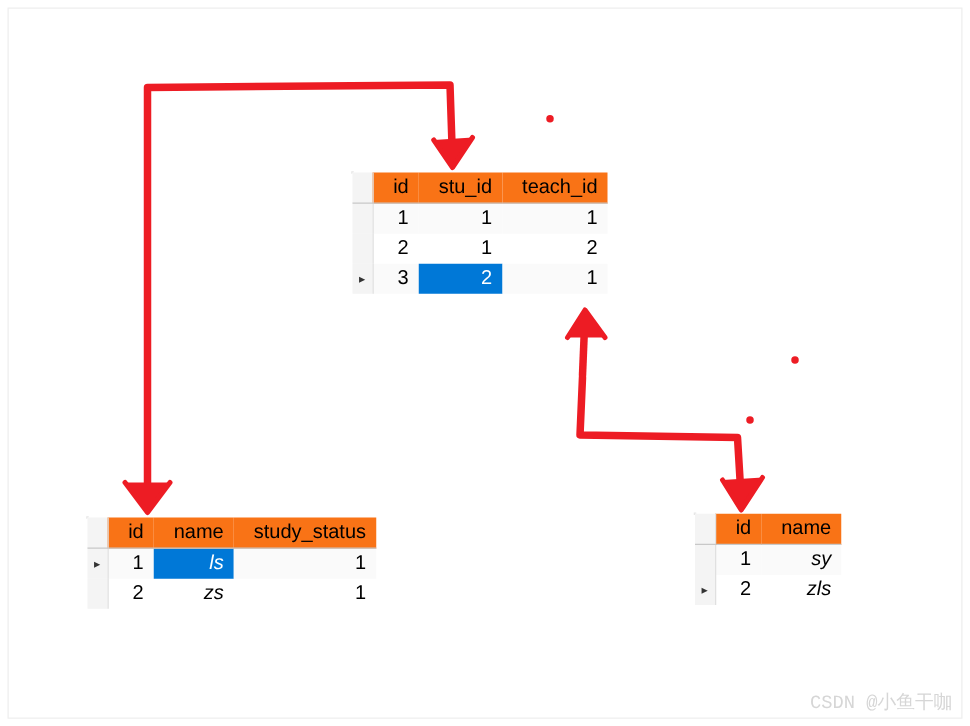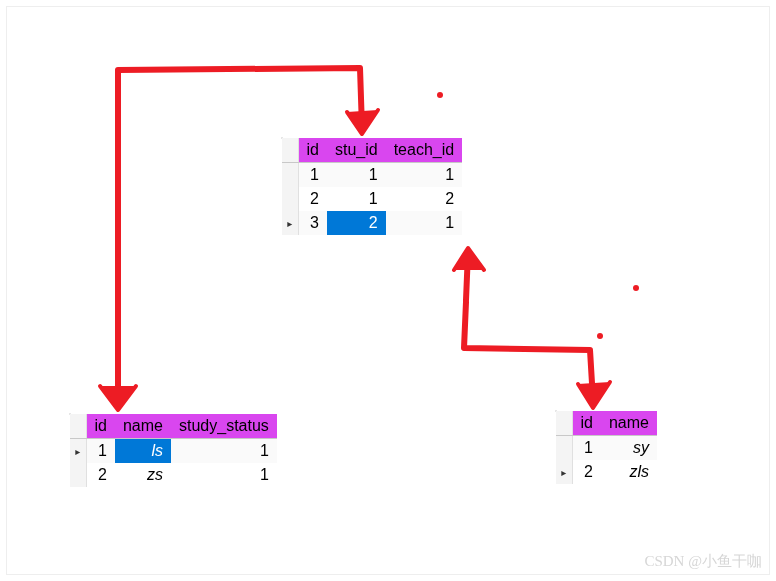--- a/index.html
+++ b/index.html
@@ -21,23 +21,24 @@
   }
   .db-table th, .db-table td {
     padding: 3px 8px;
     text-align: right;
     font-weight: normal;
     border: 0;
     height: 22px;
     box-sizing: border-box;
   }
   .db-table th {
-    background: #d946ef;
+    background: #f97316;
     text-align: center;
     border-bottom: 1px solid #c8c8c8;
+    padding-left: 16px;
   }
   .db-table th:first-child,
   .db-table td:first-child {
     background: #f4f4f4;
     width: 16px;
     min-width: 16px;
     padding: 0 2px;
     text-align: center;
     border-right: 1px solid #e0e0e0;
   }
@@ -52,21 +53,21 @@
     background: #0078d7 !important;
     color: #fff !important;
   }
   .cell-text-left { text-align: left; font-style: italic; }
   .watermark {
     position: absolute;
     right: 14px;
     bottom: 10px;
     color: #d6d6d6;
     font-size: 15px;
-    font-family: Liberation Serif, serif;
+    font-family: Liberation Mono, monospace;
     user-select: none;
   }
   svg.annot {
     position: absolute;
     left: 0; top: 0;
     width: 776px;
     height: 581px;
     pointer-events: none;
   }
   

